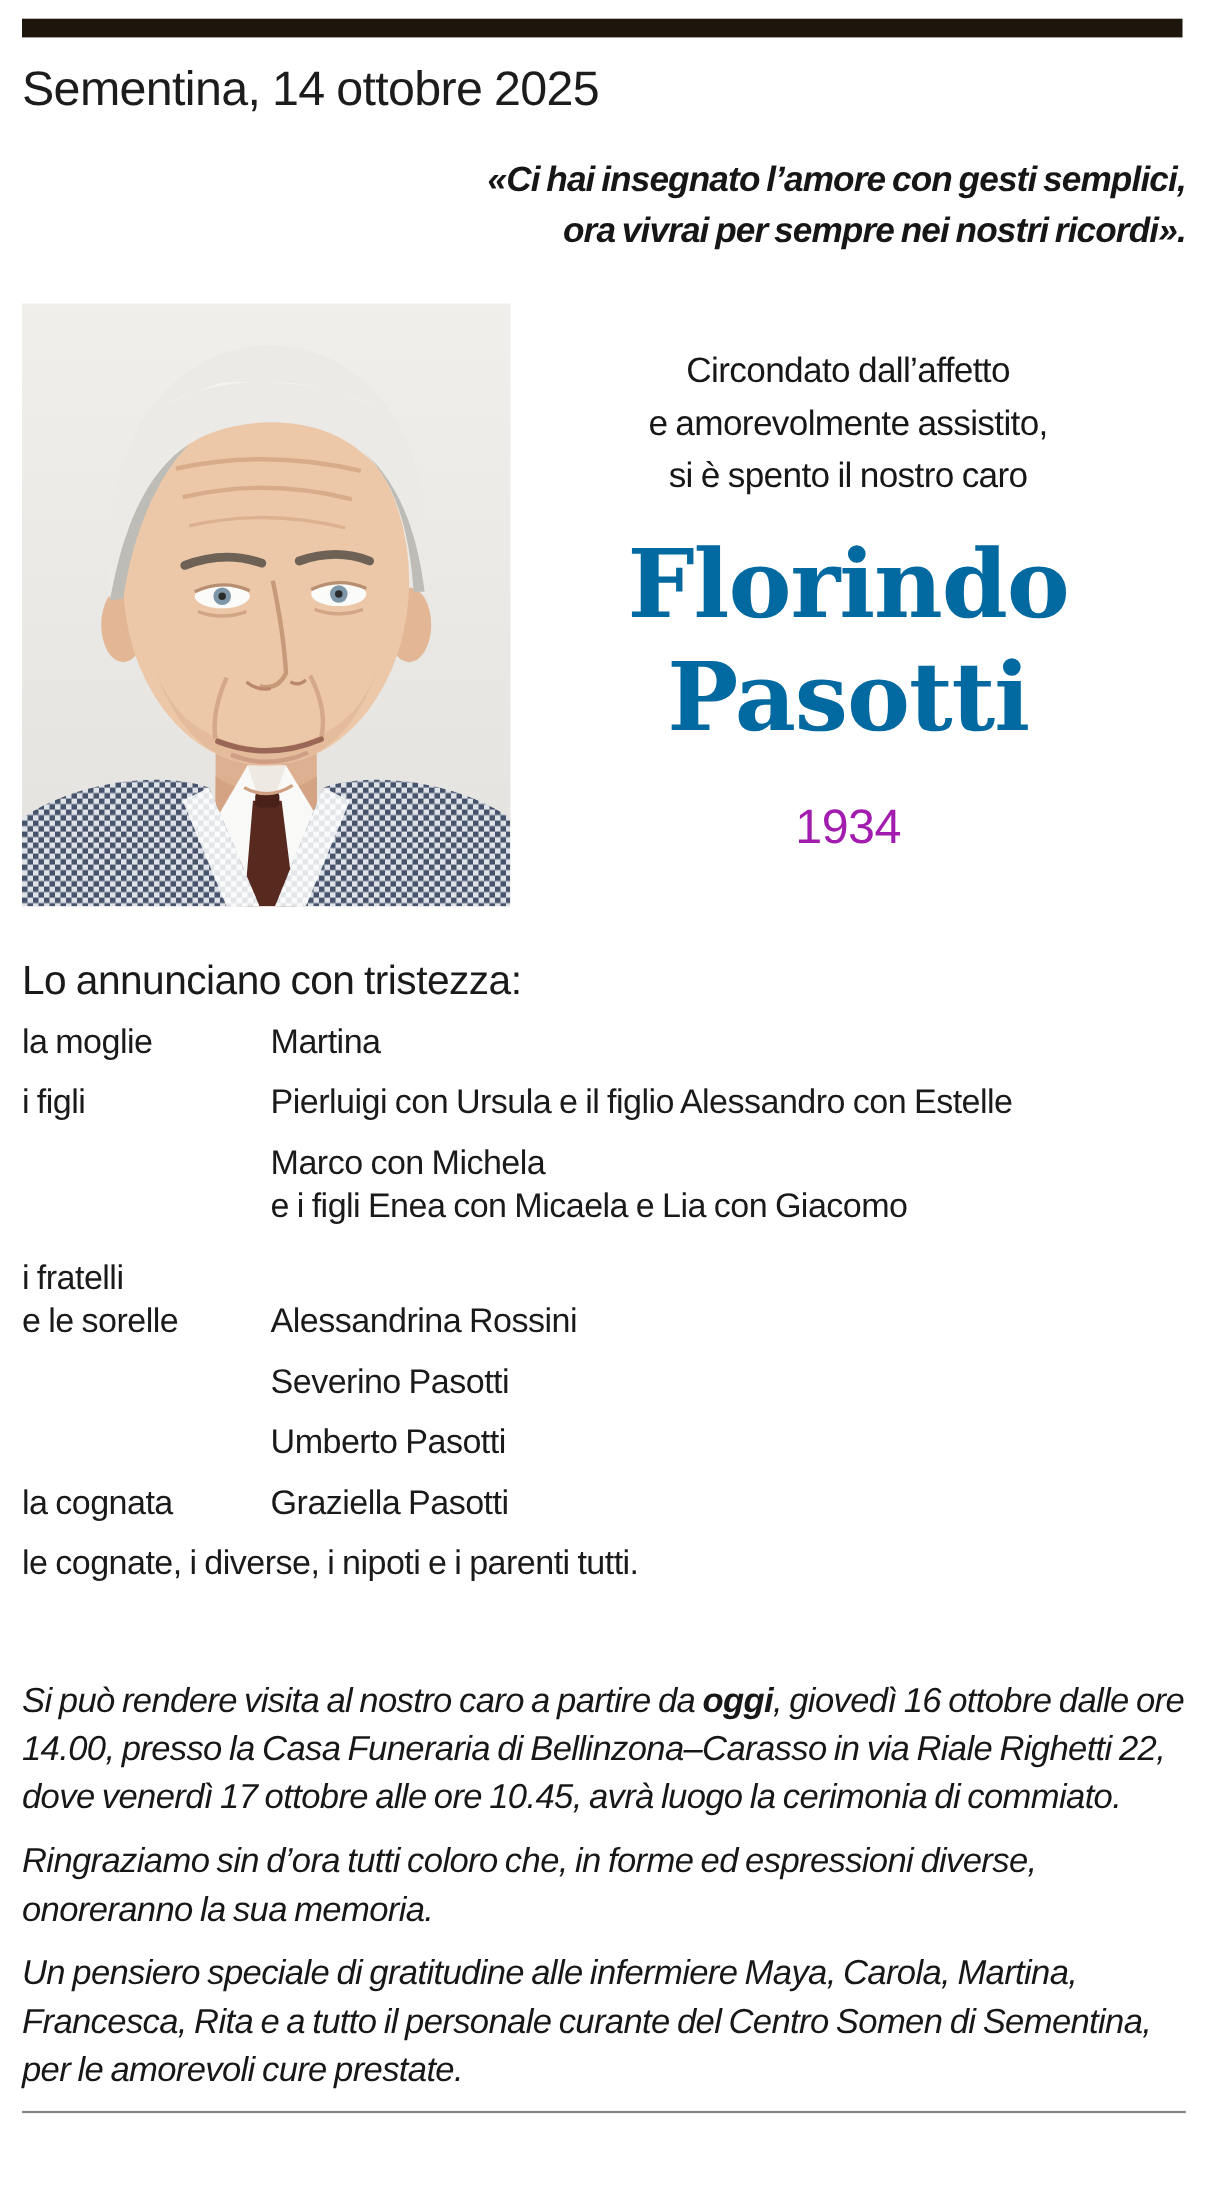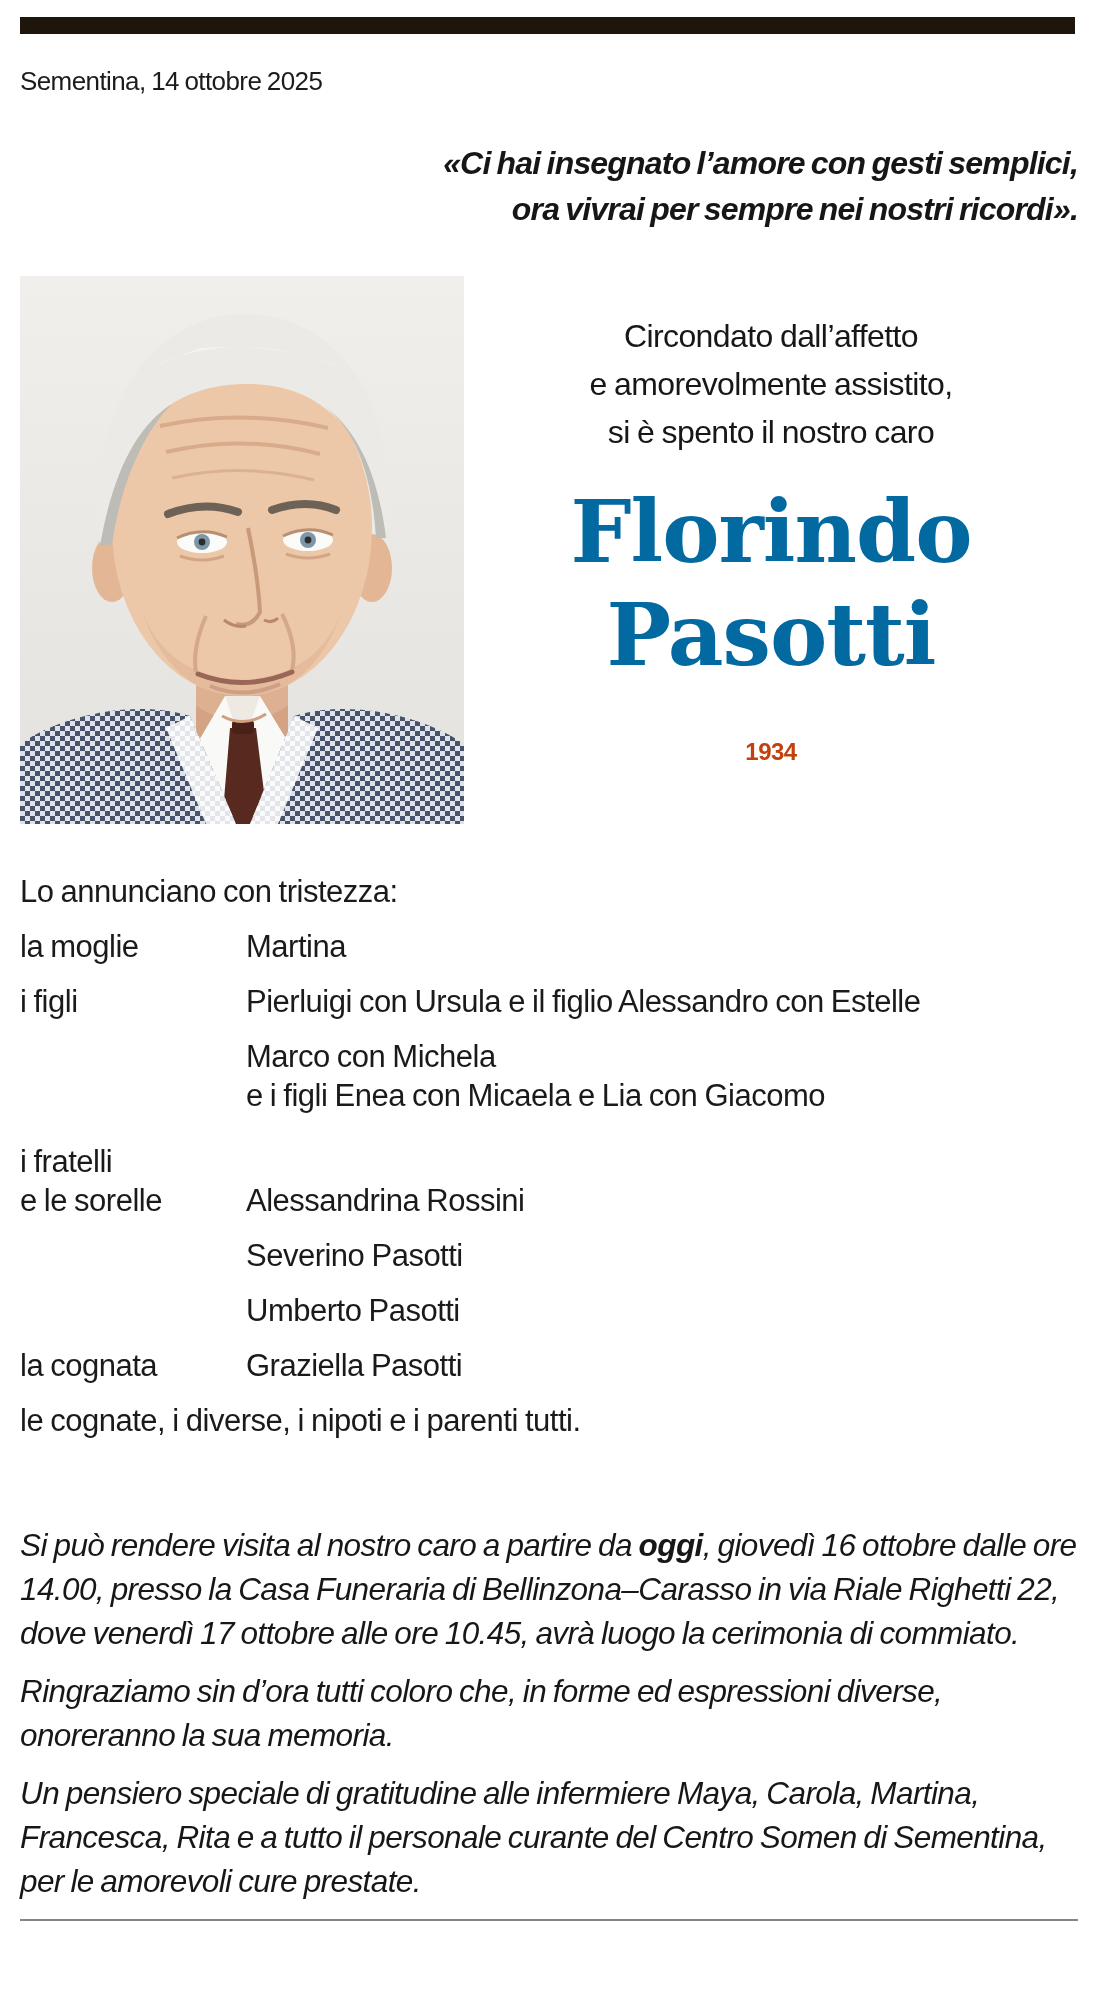--- a/index.html
+++ b/index.html
@@ -15,21 +15,21 @@
     width: 1058px;
     margin: 0 auto 0 20px;
   }
   .top-bar {
     margin-top: 17px;
     width: 1055px; height: 17px;
     background: #1e150d;
   }
   .date-line {
     margin-top: 26px;
-    font-size: 26px; line-height: 42px;
+    font-size: 44px; line-height: 42px;
     letter-spacing: -0.6px; word-spacing: -1px;
     color: #1c1c1c;
   }
   .quote {
     margin-top: 38px;
     font-style: italic; font-weight: 700;
     font-size: 32px; line-height: 46px;
     letter-spacing: -0.8px; word-spacing: -2px;
     color: #161616;
     text-align: right;
@@ -58,28 +58,27 @@
   .deceased-name {
     margin-top: 24px;
     font-family: "DejaVu Serif", serif;
     font-weight: 700;
     font-size: 86px; line-height: 103px;
     letter-spacing: -1px;
     color: #0369a1;
   }
   .birth-year {
     margin-top: 46px;
-    font-size: 24px; line-height: 40px;
+    font-size: 44px; line-height: 40px;
     letter-spacing: -0.5px;
-    color: #c2410c;
-    font-weight: bold;
+    color: #a21caf;
   }
   .announce-heading {
     margin-top: 50px;
-    font-size: 31px; line-height: 36px;
+    font-size: 37px; line-height: 36px;
     letter-spacing: -0.5px; word-spacing: -1px;
   }
   .fam-row {
     display: flex; flex-direction: row;
     margin-top: 19px;
     font-size: 31px; line-height: 36px;
     letter-spacing: -0.5px; word-spacing: -1px;
   }
   .fam-row.tight { margin-top: 3px; }
   .fam-row.gap-before { margin-top: 30px; }

